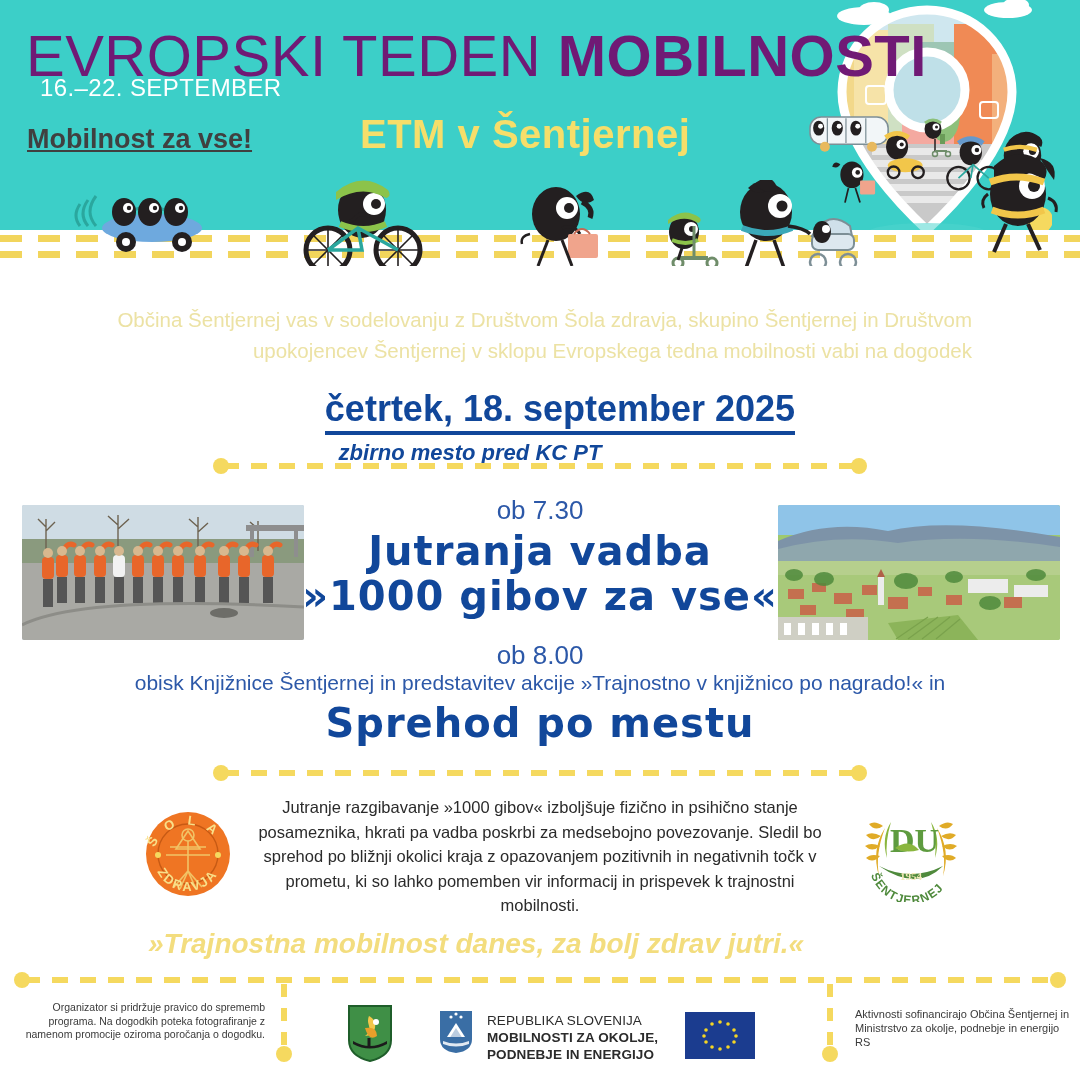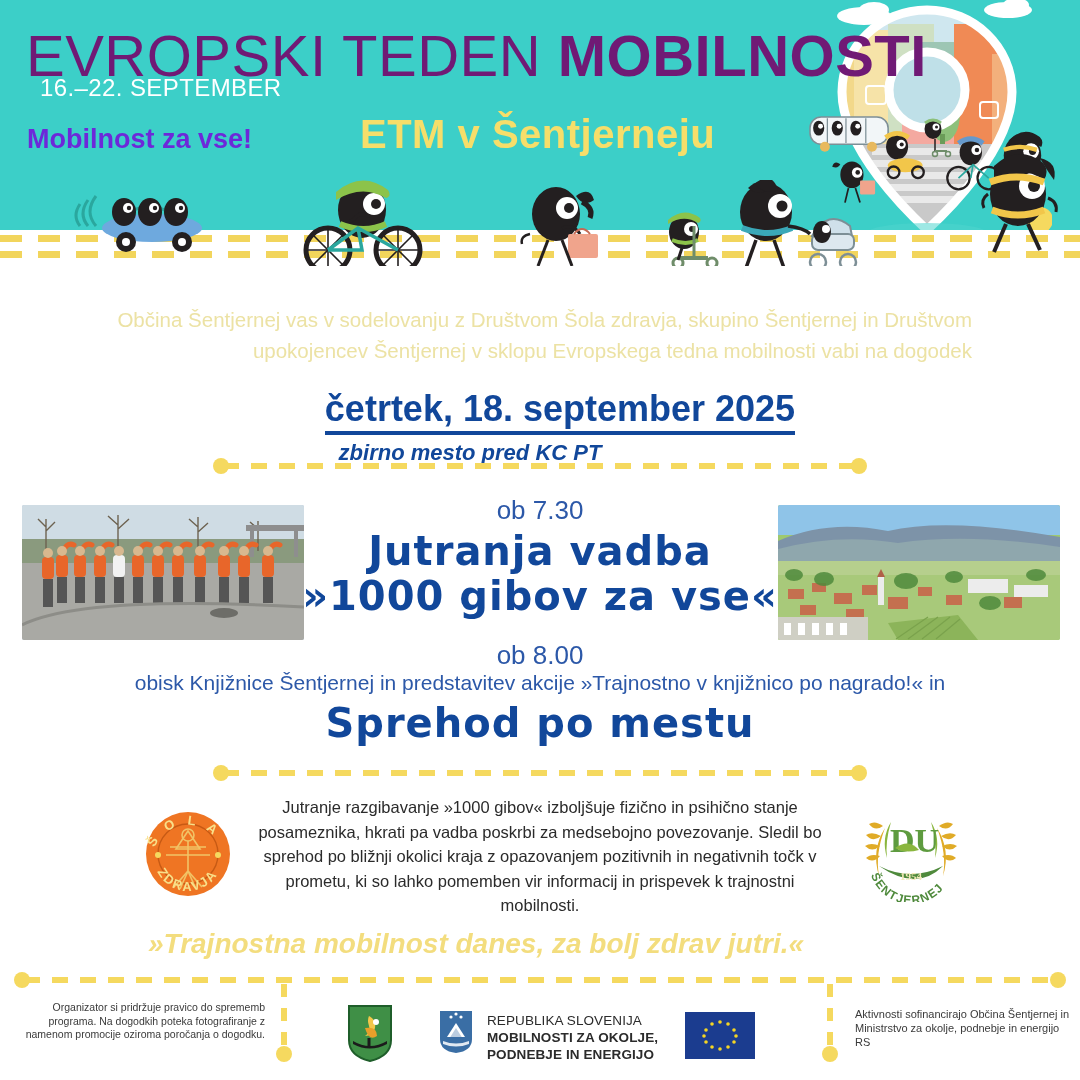--- a/index.html
+++ b/index.html
@@ -22,21 +22,21 @@
     font-size: 58px; letter-spacing: 0.5px; color: #701a75;
     font-weight: 300; white-space: nowrap;
   }
   .hero-title b { font-weight: 700; }
   .hero-dates {
     position: absolute; left: 40px; top: 74px;
     font-size: 24px; color: #ffffff; font-weight: 300; letter-spacing: .4px;
   }
   .hero-slogan {
     position: absolute; left: 27px; top: 124px;
-    font-size: 27px; color: #6d28d9; font-weight: 700;
+    font-size: 27px; color: #404040; font-weight: 700; text-decoration: underline;
   }
   .hero-local {
     position: absolute; left: 360px; top: 112px;
     font-size: 40px; color: #f6de6a; font-weight: 700; letter-spacing: .5px;
   }
 
   
   .pin-wrap { position: absolute; right: 28px; top: -6px; width: 250px; height: 270px; }
 
   
@@ -260,21 +260,21 @@
         </g>
         <circle cx="238" cy="226" r="13" fill="#f5d95f"></circle>
       </svg>
     </div>
 
     <h1 class="hero-title">
       <span>EVROPSKI TEDEN </span><b>MOBILNOSTI</b>
     </h1>
     <div class="hero-dates">16.–22. SEPTEMBER</div>
     <div class="hero-slogan">Mobilnost za vse!</div>
-    <div class="hero-local">ETM v Šentjerneju</div>
+    <div class="hero-local">ETM v Šentjernej</div>
 
     <div class="hero-road"></div>
     <div class="hero-dash"></div>
     <div class="hero-dash2"></div>
 
     <div class="chr" style="left:72px; top:186px;">
       <svg width="150" height="72" viewBox="0 0 150 72">
         <path d="M8 40 q-8-10 0-22" stroke="#2aa79e" stroke-width="3" fill="none"></path>
         <path d="M16 40 q-10-12 0-26" stroke="#2aa79e" stroke-width="3" fill="none"></path>
         <path d="M24 40 q-12-14 0-30" stroke="#2aa79e" stroke-width="3" fill="none"></path>

